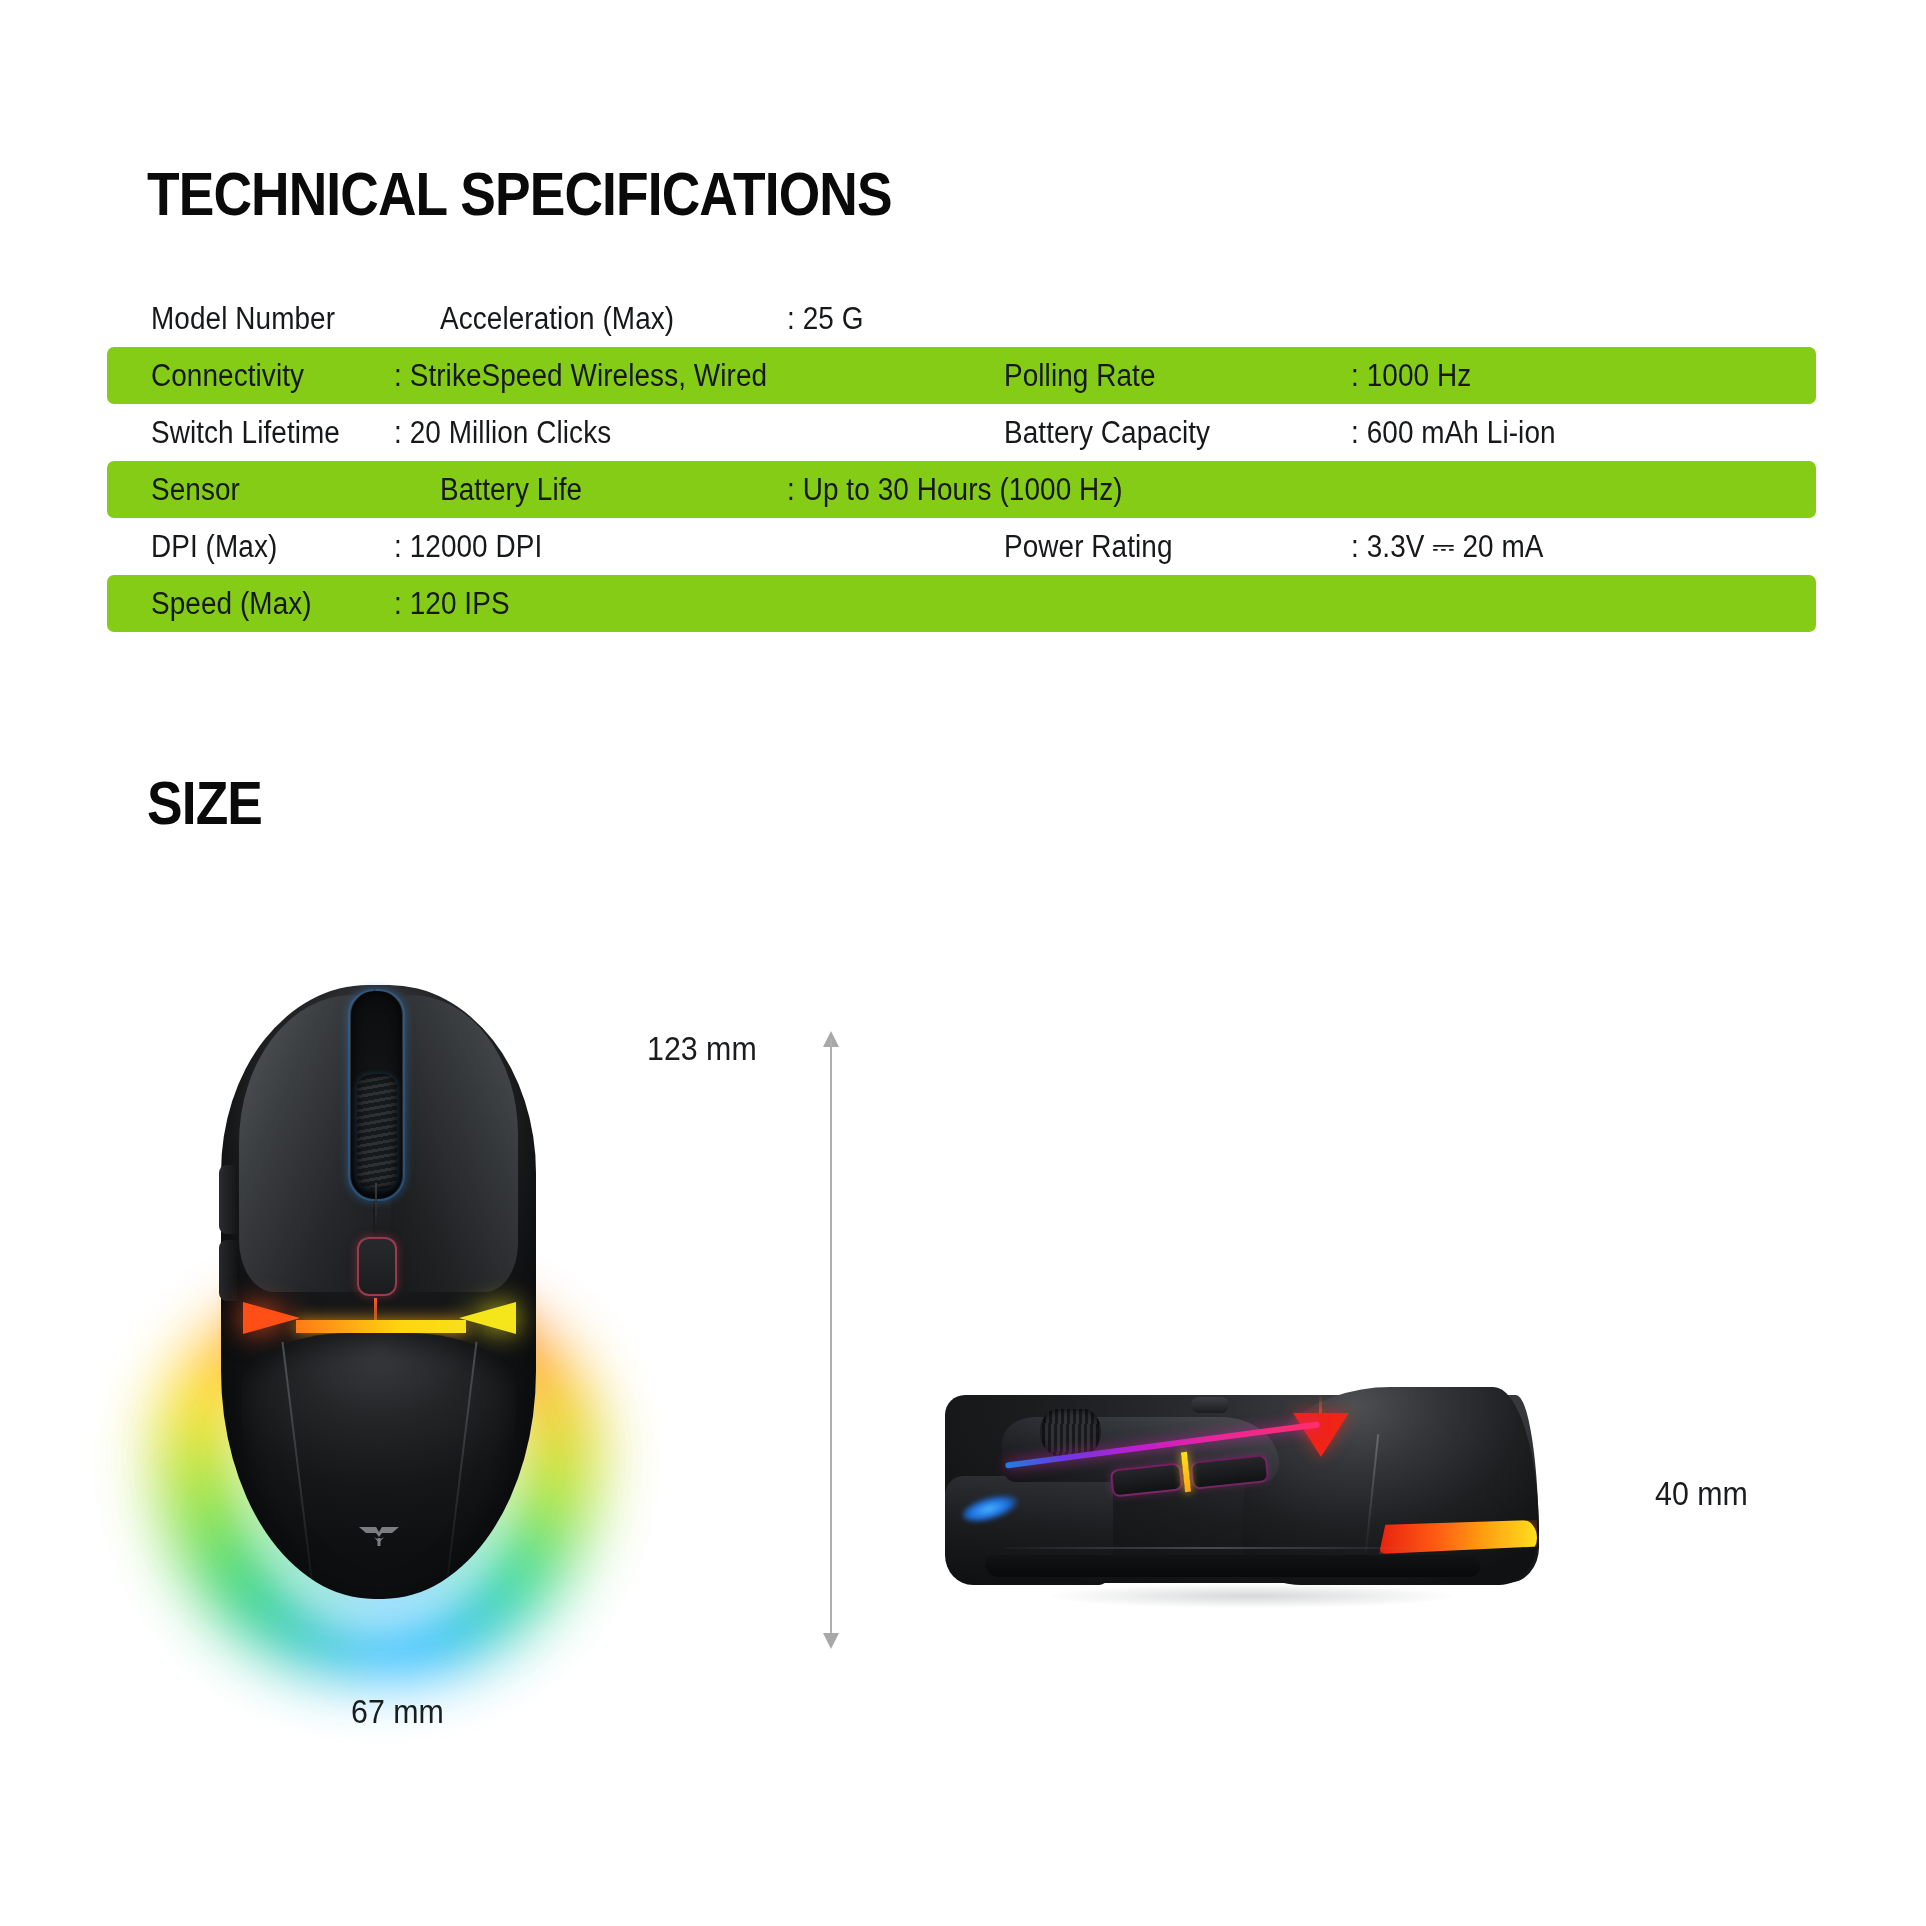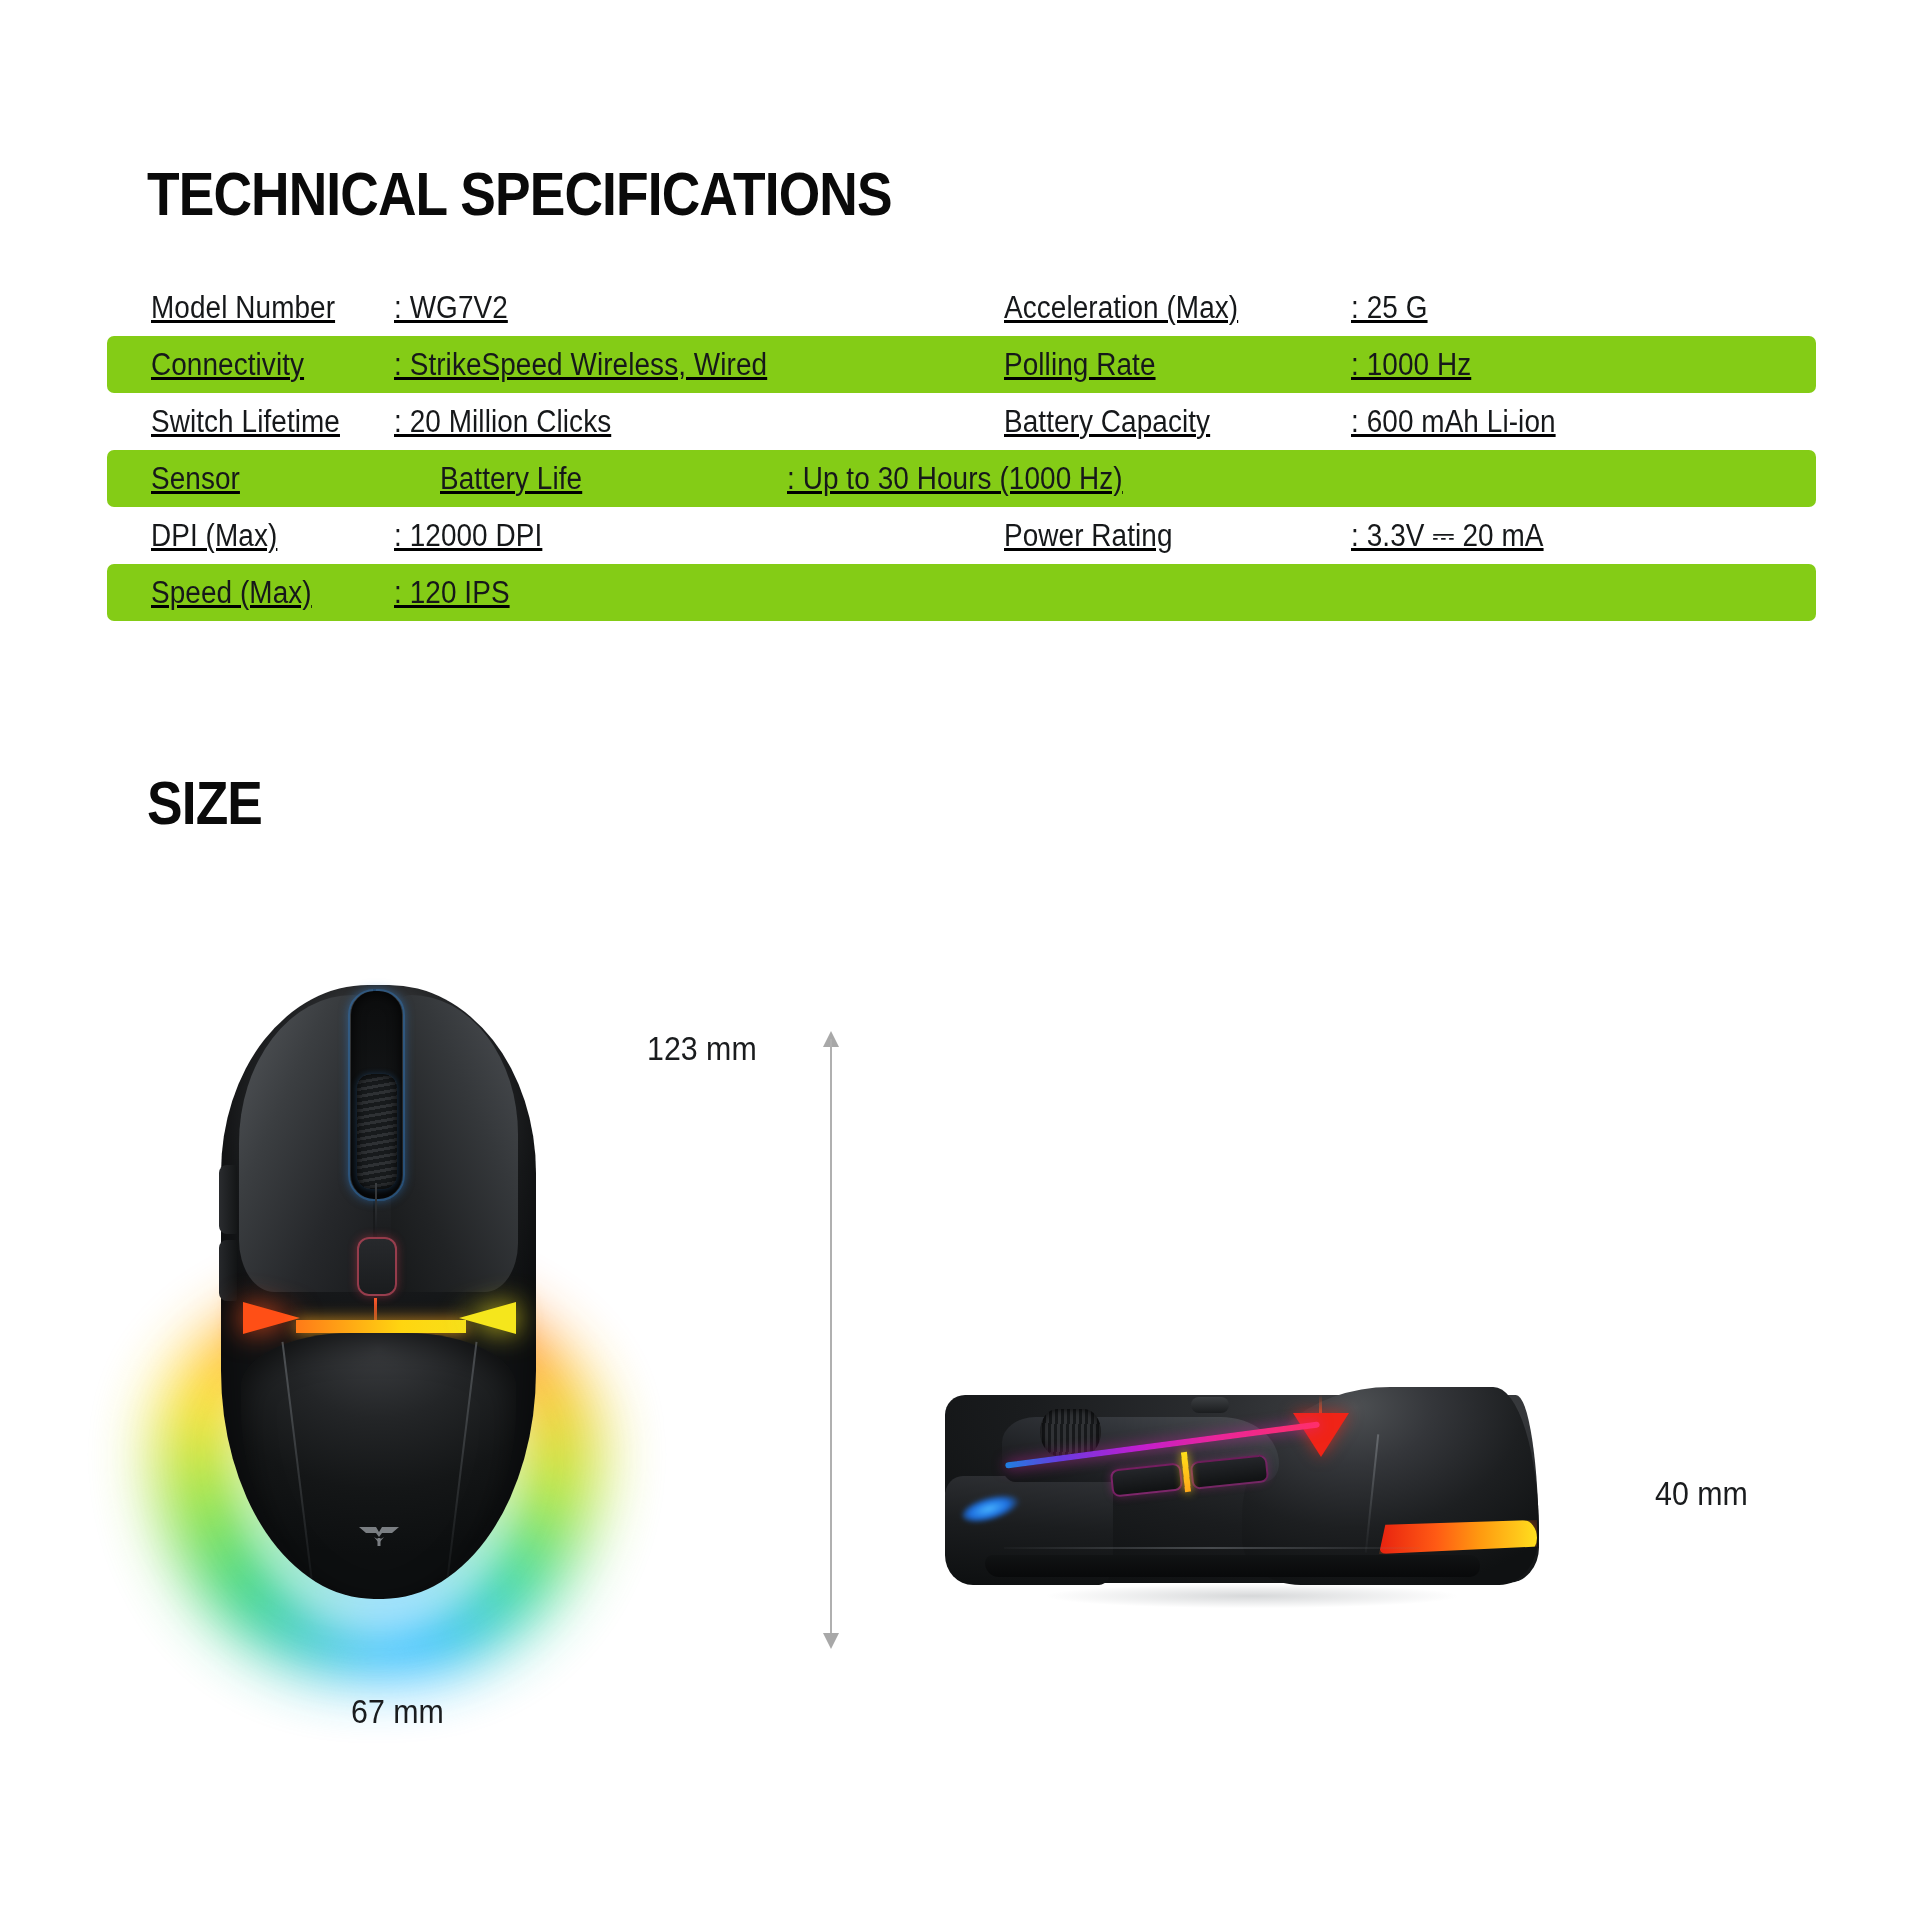--- a/index.html
+++ b/index.html
@@ -30,23 +30,22 @@
     transform-origin: left center;
     white-space: nowrap;
   }
   #spec-title { left: 147px; top: 158px; font-size: 62px; }
   #size-title { left: 147px; top: 767px; font-size: 62px; }
 
   
   .spec-table {
     position: absolute;
     left: 107px;
-    top: 279px;
+    top: 290px;
     width: 1709px;
-    text-decoration: underline;
   }
   .spec-row {
     position: relative;
     display: flex;
     align-items: center;
     height: 57px;
     border-radius: 7px;
   }
   .spec-row.striped { background: #84cc16; }
 
@@ -508,23 +507,20 @@
 <div class="page">
 
   <div class="section-title" id="spec-title">TECHNICAL SPECIFICATIONS</div>
 
   <div class="spec-table">
 
     <div class="spec-row">
       <div class="cell c-label">
         <span class="spec-text">Model Number</span>
       </div>
-      <div class="cell c-value">
-        <span class="spec-text">: WG7V2</span>
-      </div>
       <div class="cell c-label2">
         <span class="spec-text">Acceleration (Max)</span>
       </div>
       <div class="cell c-value2">
         <span class="spec-text">: 25 G</span>
       </div>
     </div>
 
     <div class="spec-row striped">
       <div class="cell c-label">

